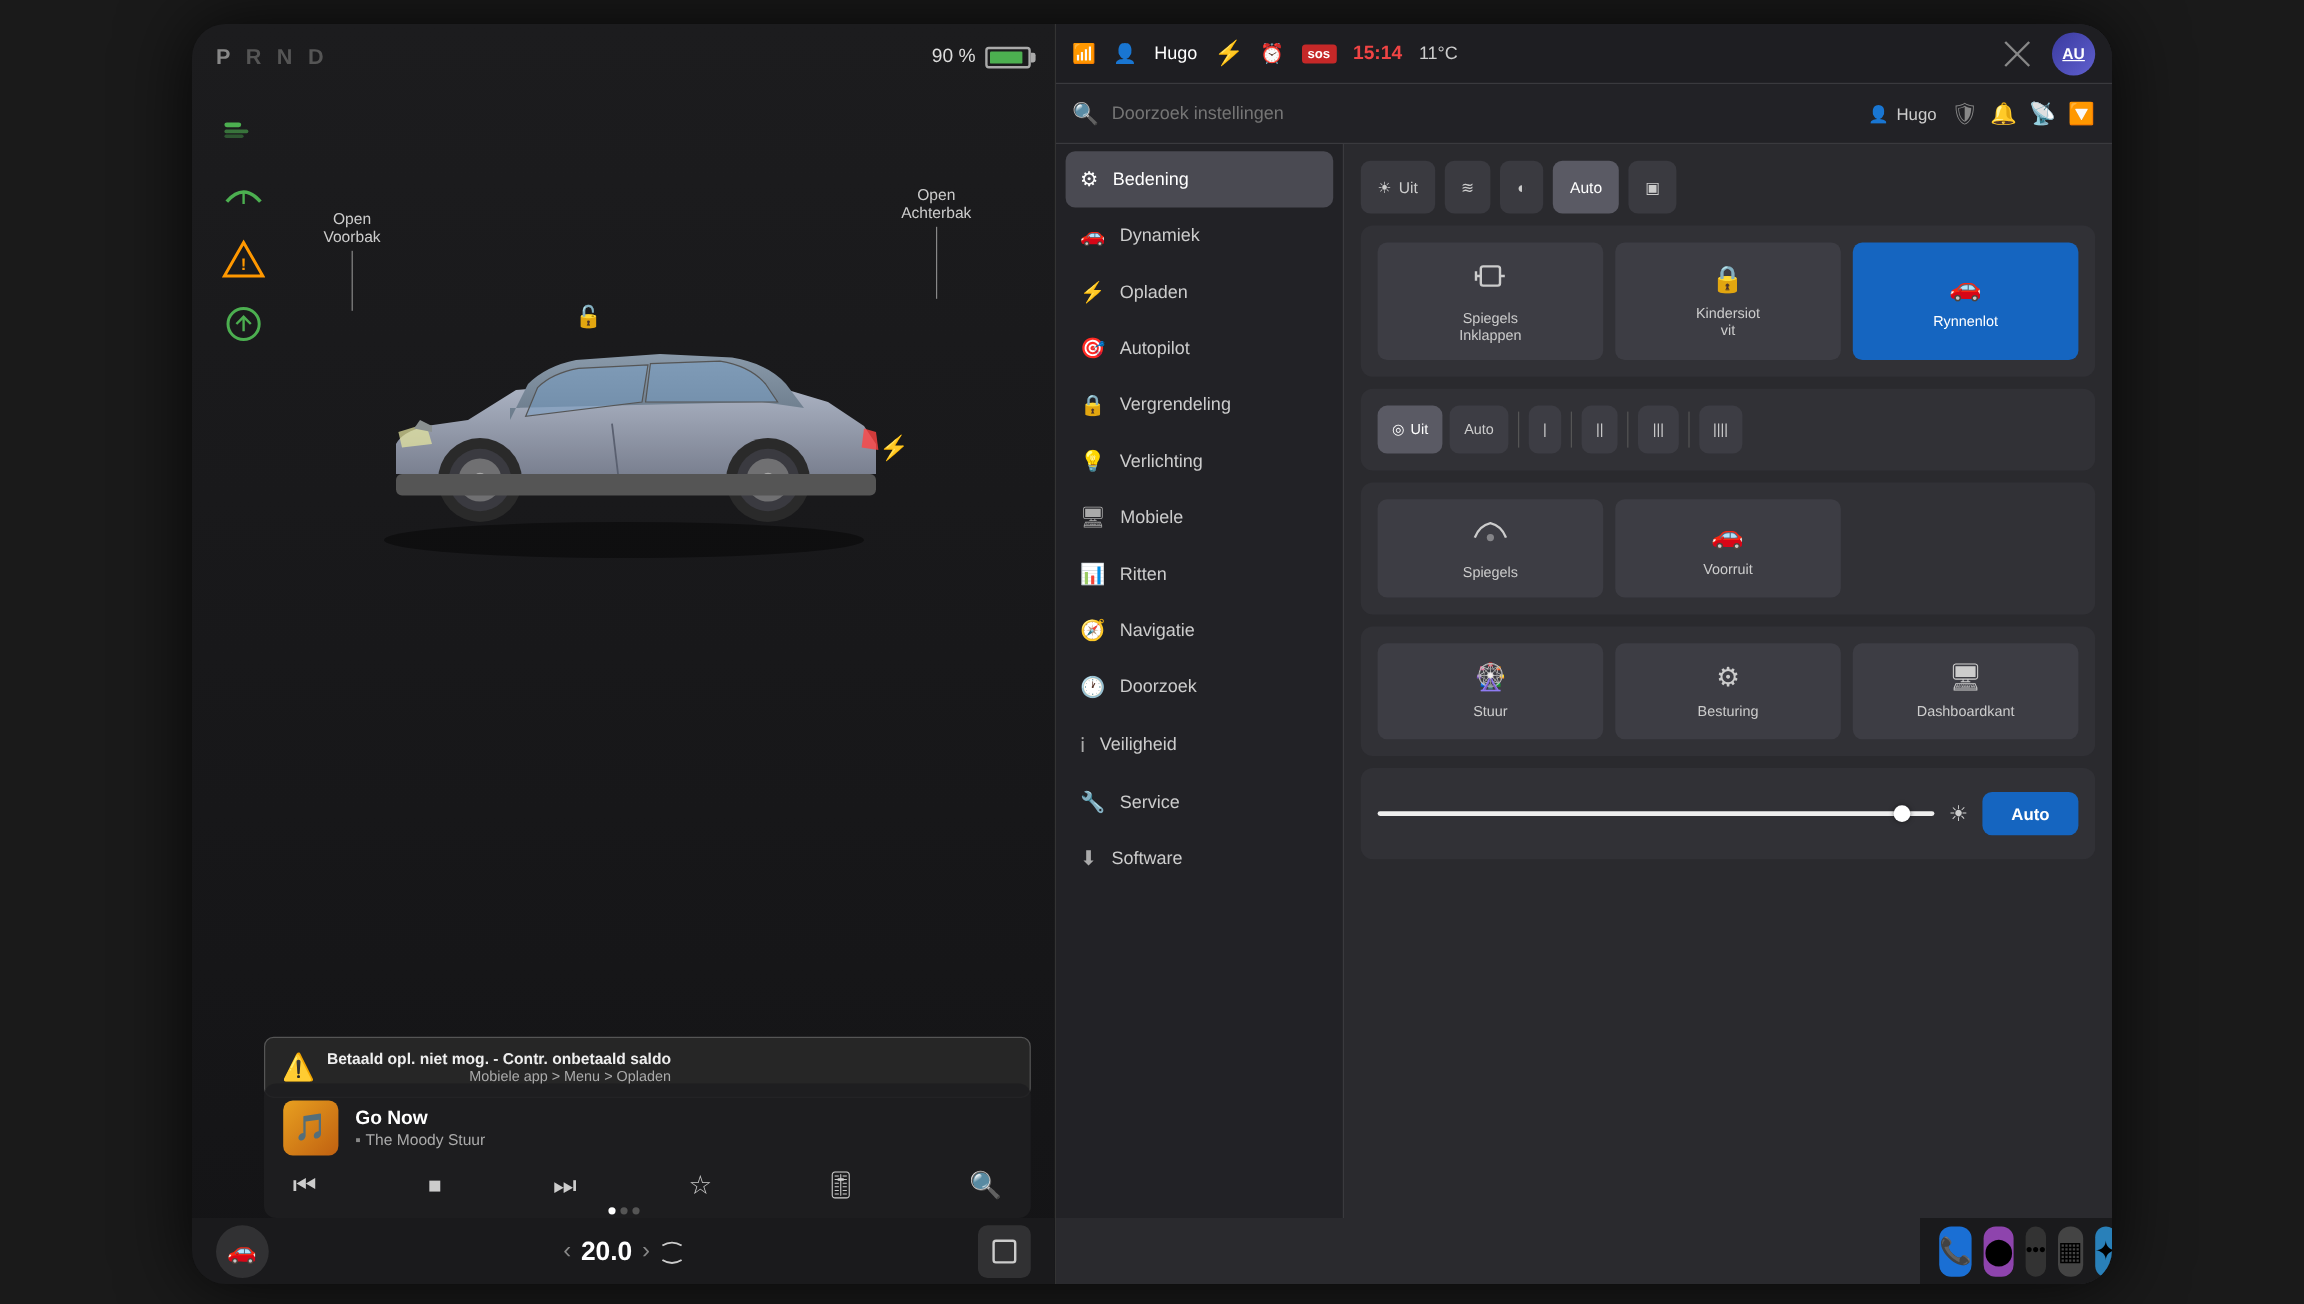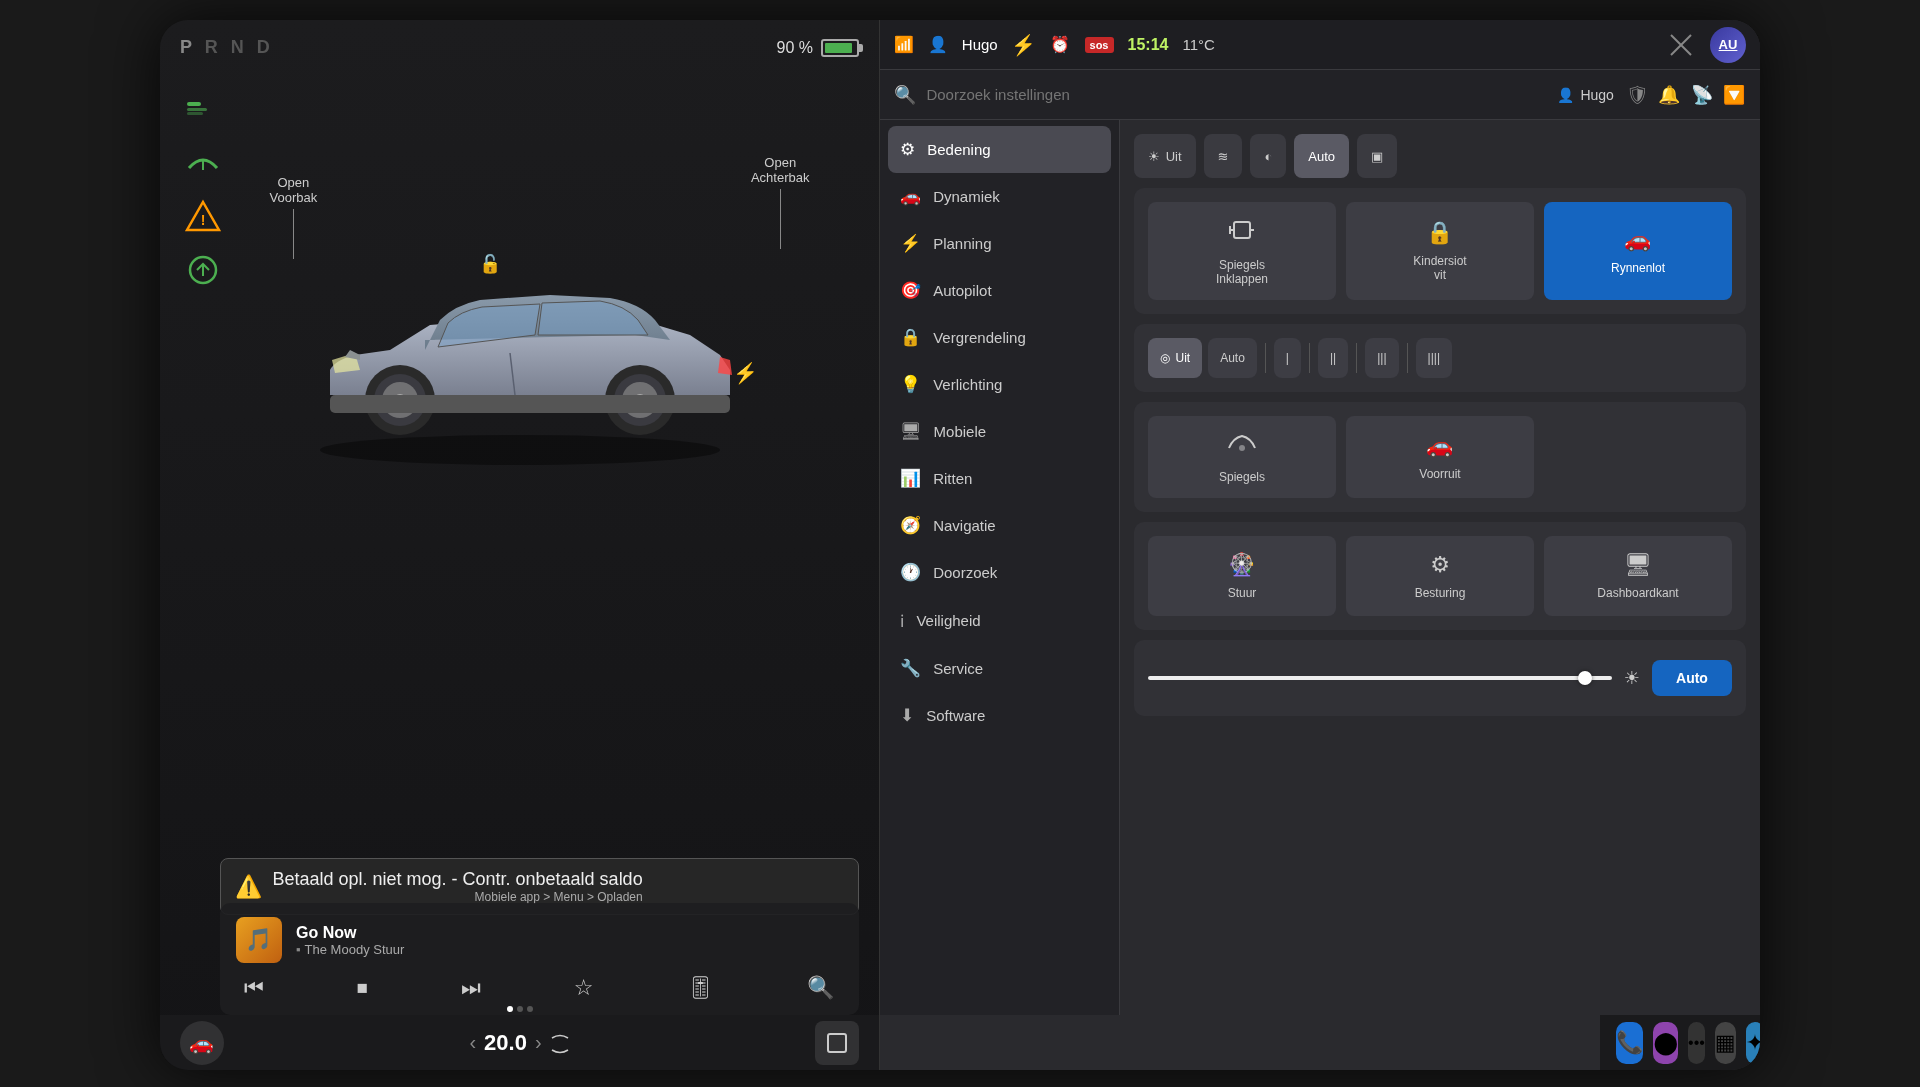--- a/index.html
+++ b/index.html
@@ -132,22 +132,22 @@
       align-items: center;
       gap: 10px;
     }
     .alert-icon {
       font-size: 22px;
       color: #ffc107;
       flex-shrink: 0;
     }
     .alert-text-main {
       color: #eee;
-      font-size: 18px;
-      font-weight: 400;
+      font-size: 13px;
+      font-weight: 700;
     }
     .alert-text-sub {
       color: #aaa;
       font-size: 12px;
       text-align: right;
     }
 
     
     .music-player {
       position: absolute;
@@ -278,21 +278,21 @@
     }
     .status-sos {
       color: #fff;
       font-size: 11px;
       background: #c62828;
       padding: 2px 5px;
       border-radius: 3px;
       font-weight: 700;
     }
     .status-time {
-      color: #bef264;
+      color: #ef4444;
       font-size: 16px;
       font-weight: 600;
     }
     .status-temp {
       color: #ccc;
       font-size: 15px;
     }
     .status-avatar {
       width: 36px; height: 36px;
       border-radius: 50%;
@@ -748,21 +748,21 @@
         <div class="nav-item active">
           <span class="nav-item-icon">⚙</span>
           <span>Bedening</span>
         </div>
         <div class="nav-item">
           <span class="nav-item-icon">🚗</span>
           <span>Dynamiek</span>
         </div>
         <div class="nav-item">
           <span class="nav-item-icon">⚡</span>
-          <span>Planning</span>
+          <span>Opladen</span>
         </div>
         <div class="nav-item">
           <span class="nav-item-icon">🎯</span>
           <span>Autopilot</span>
         </div>
         <div class="nav-item">
           <span class="nav-item-icon">🔒</span>
           <span>Vergrendeling</span>
         </div>
         <div class="nav-item">

